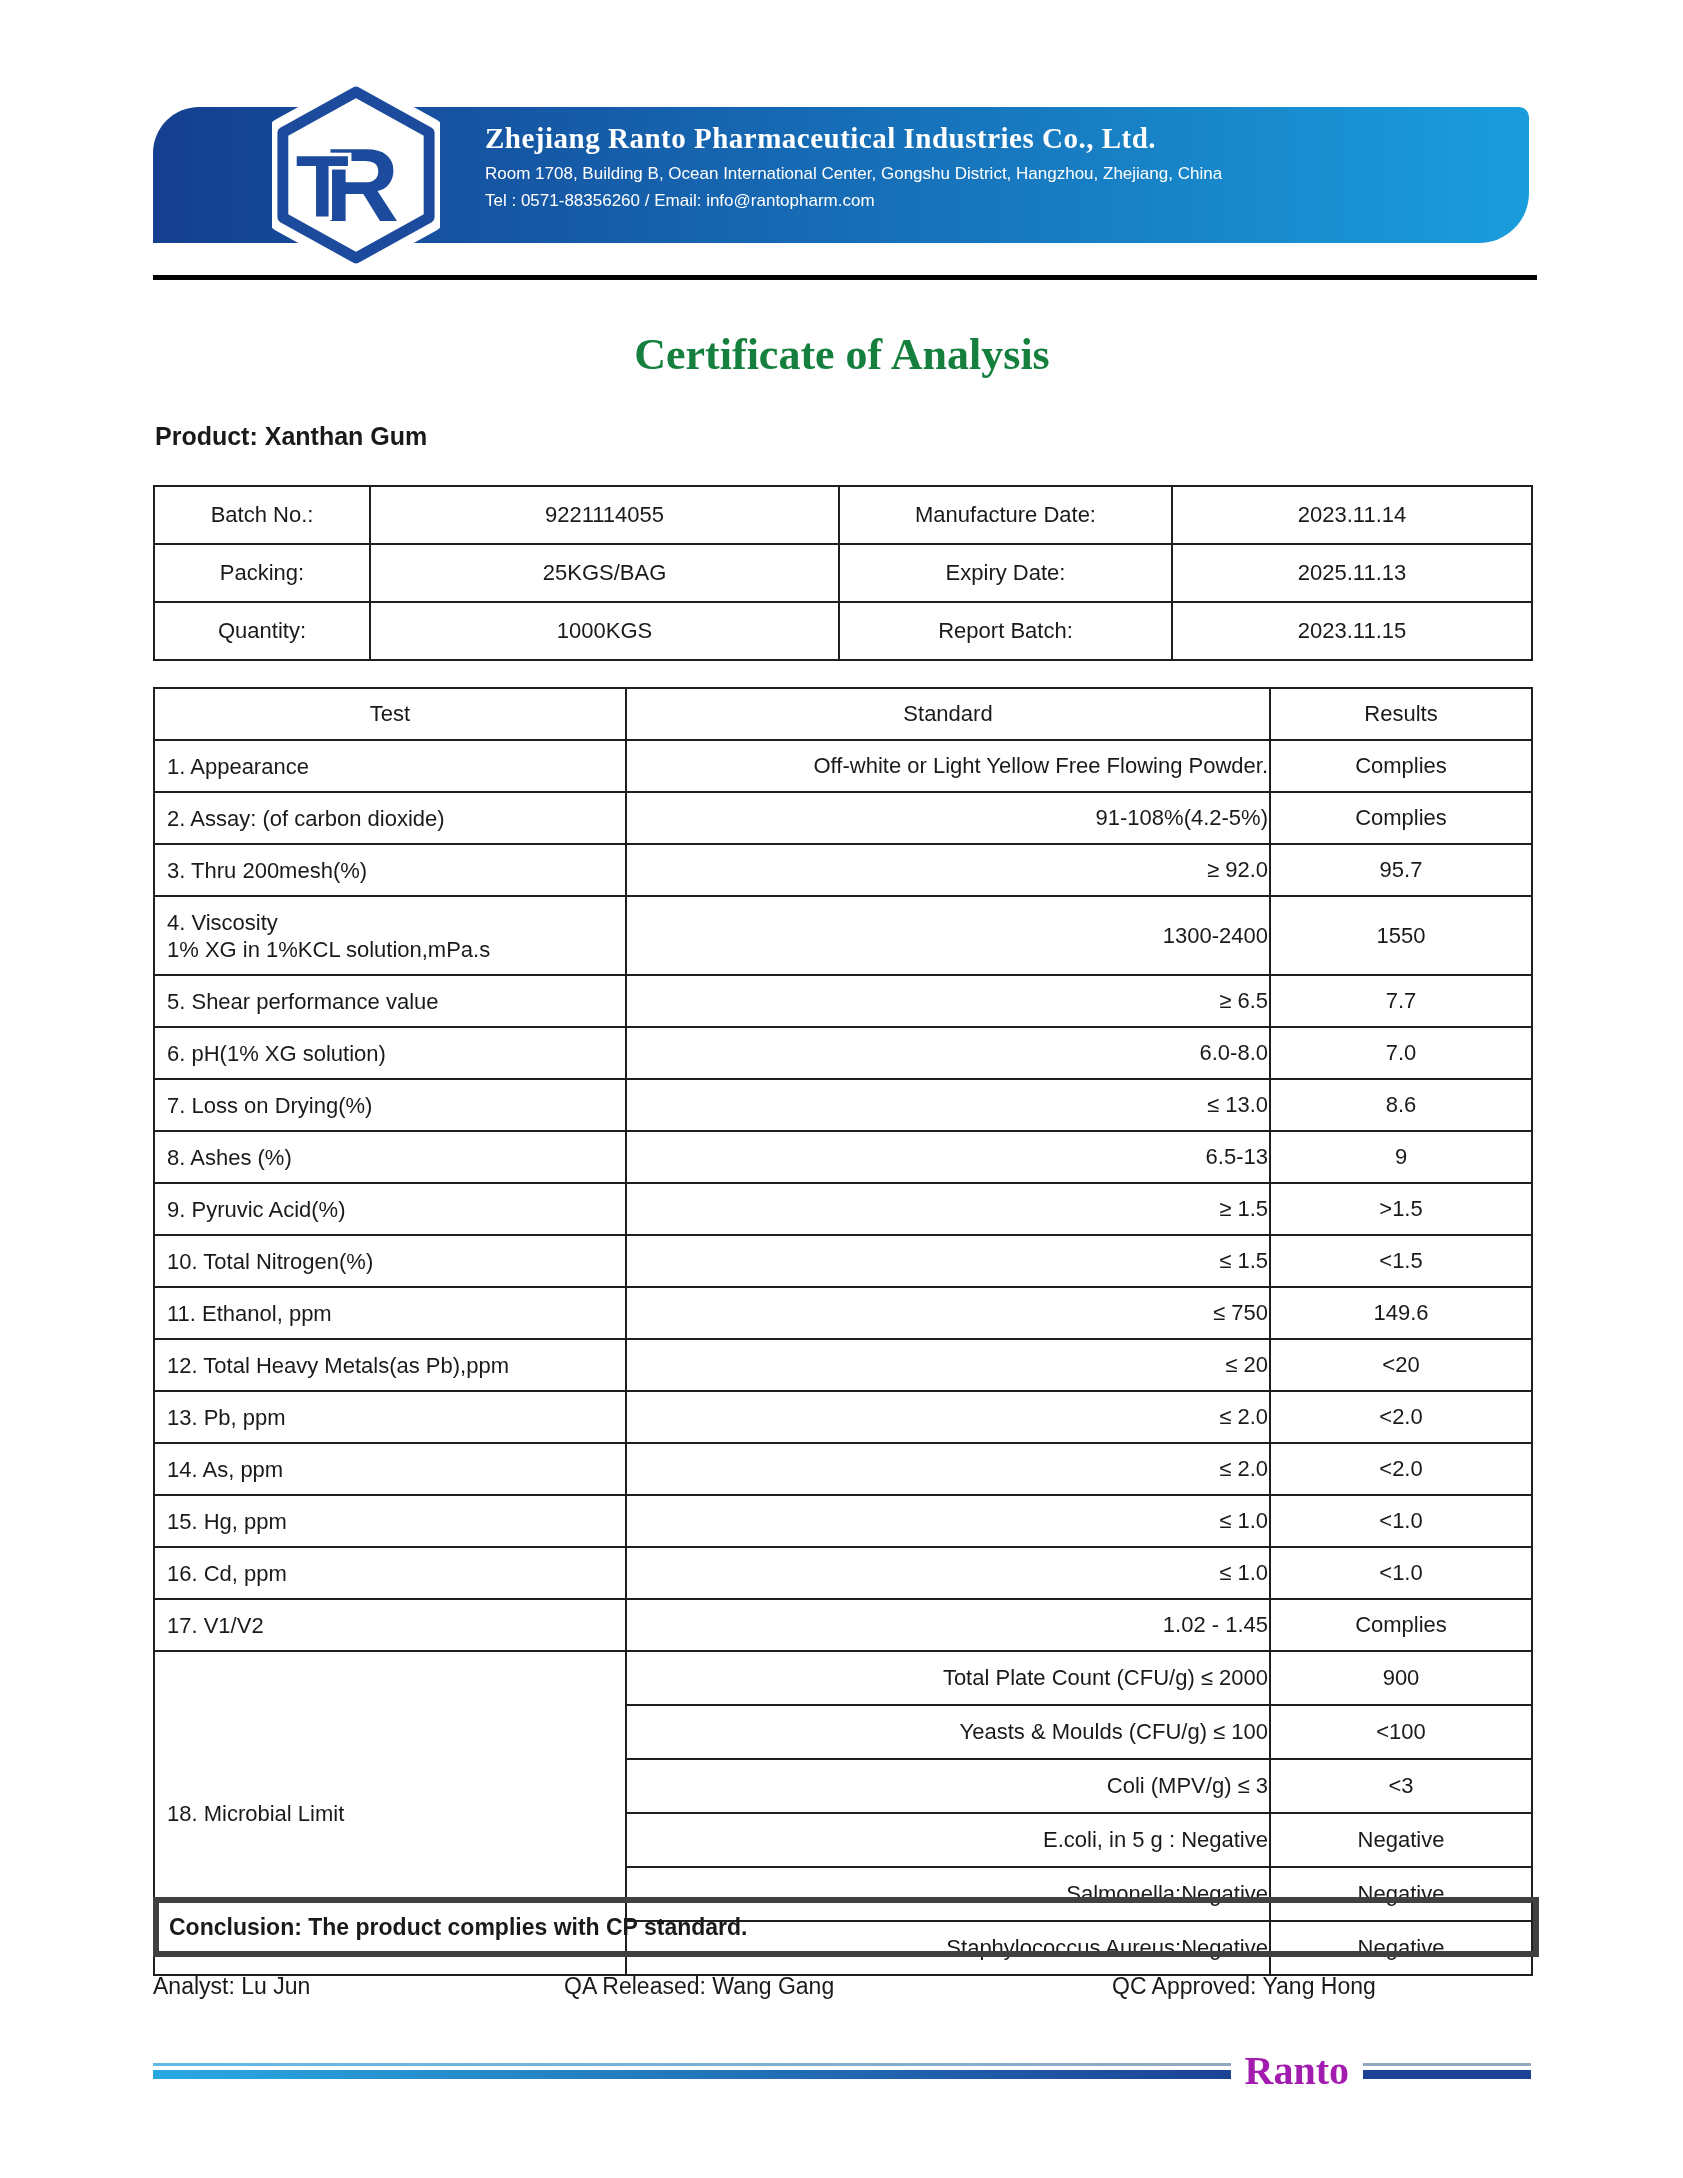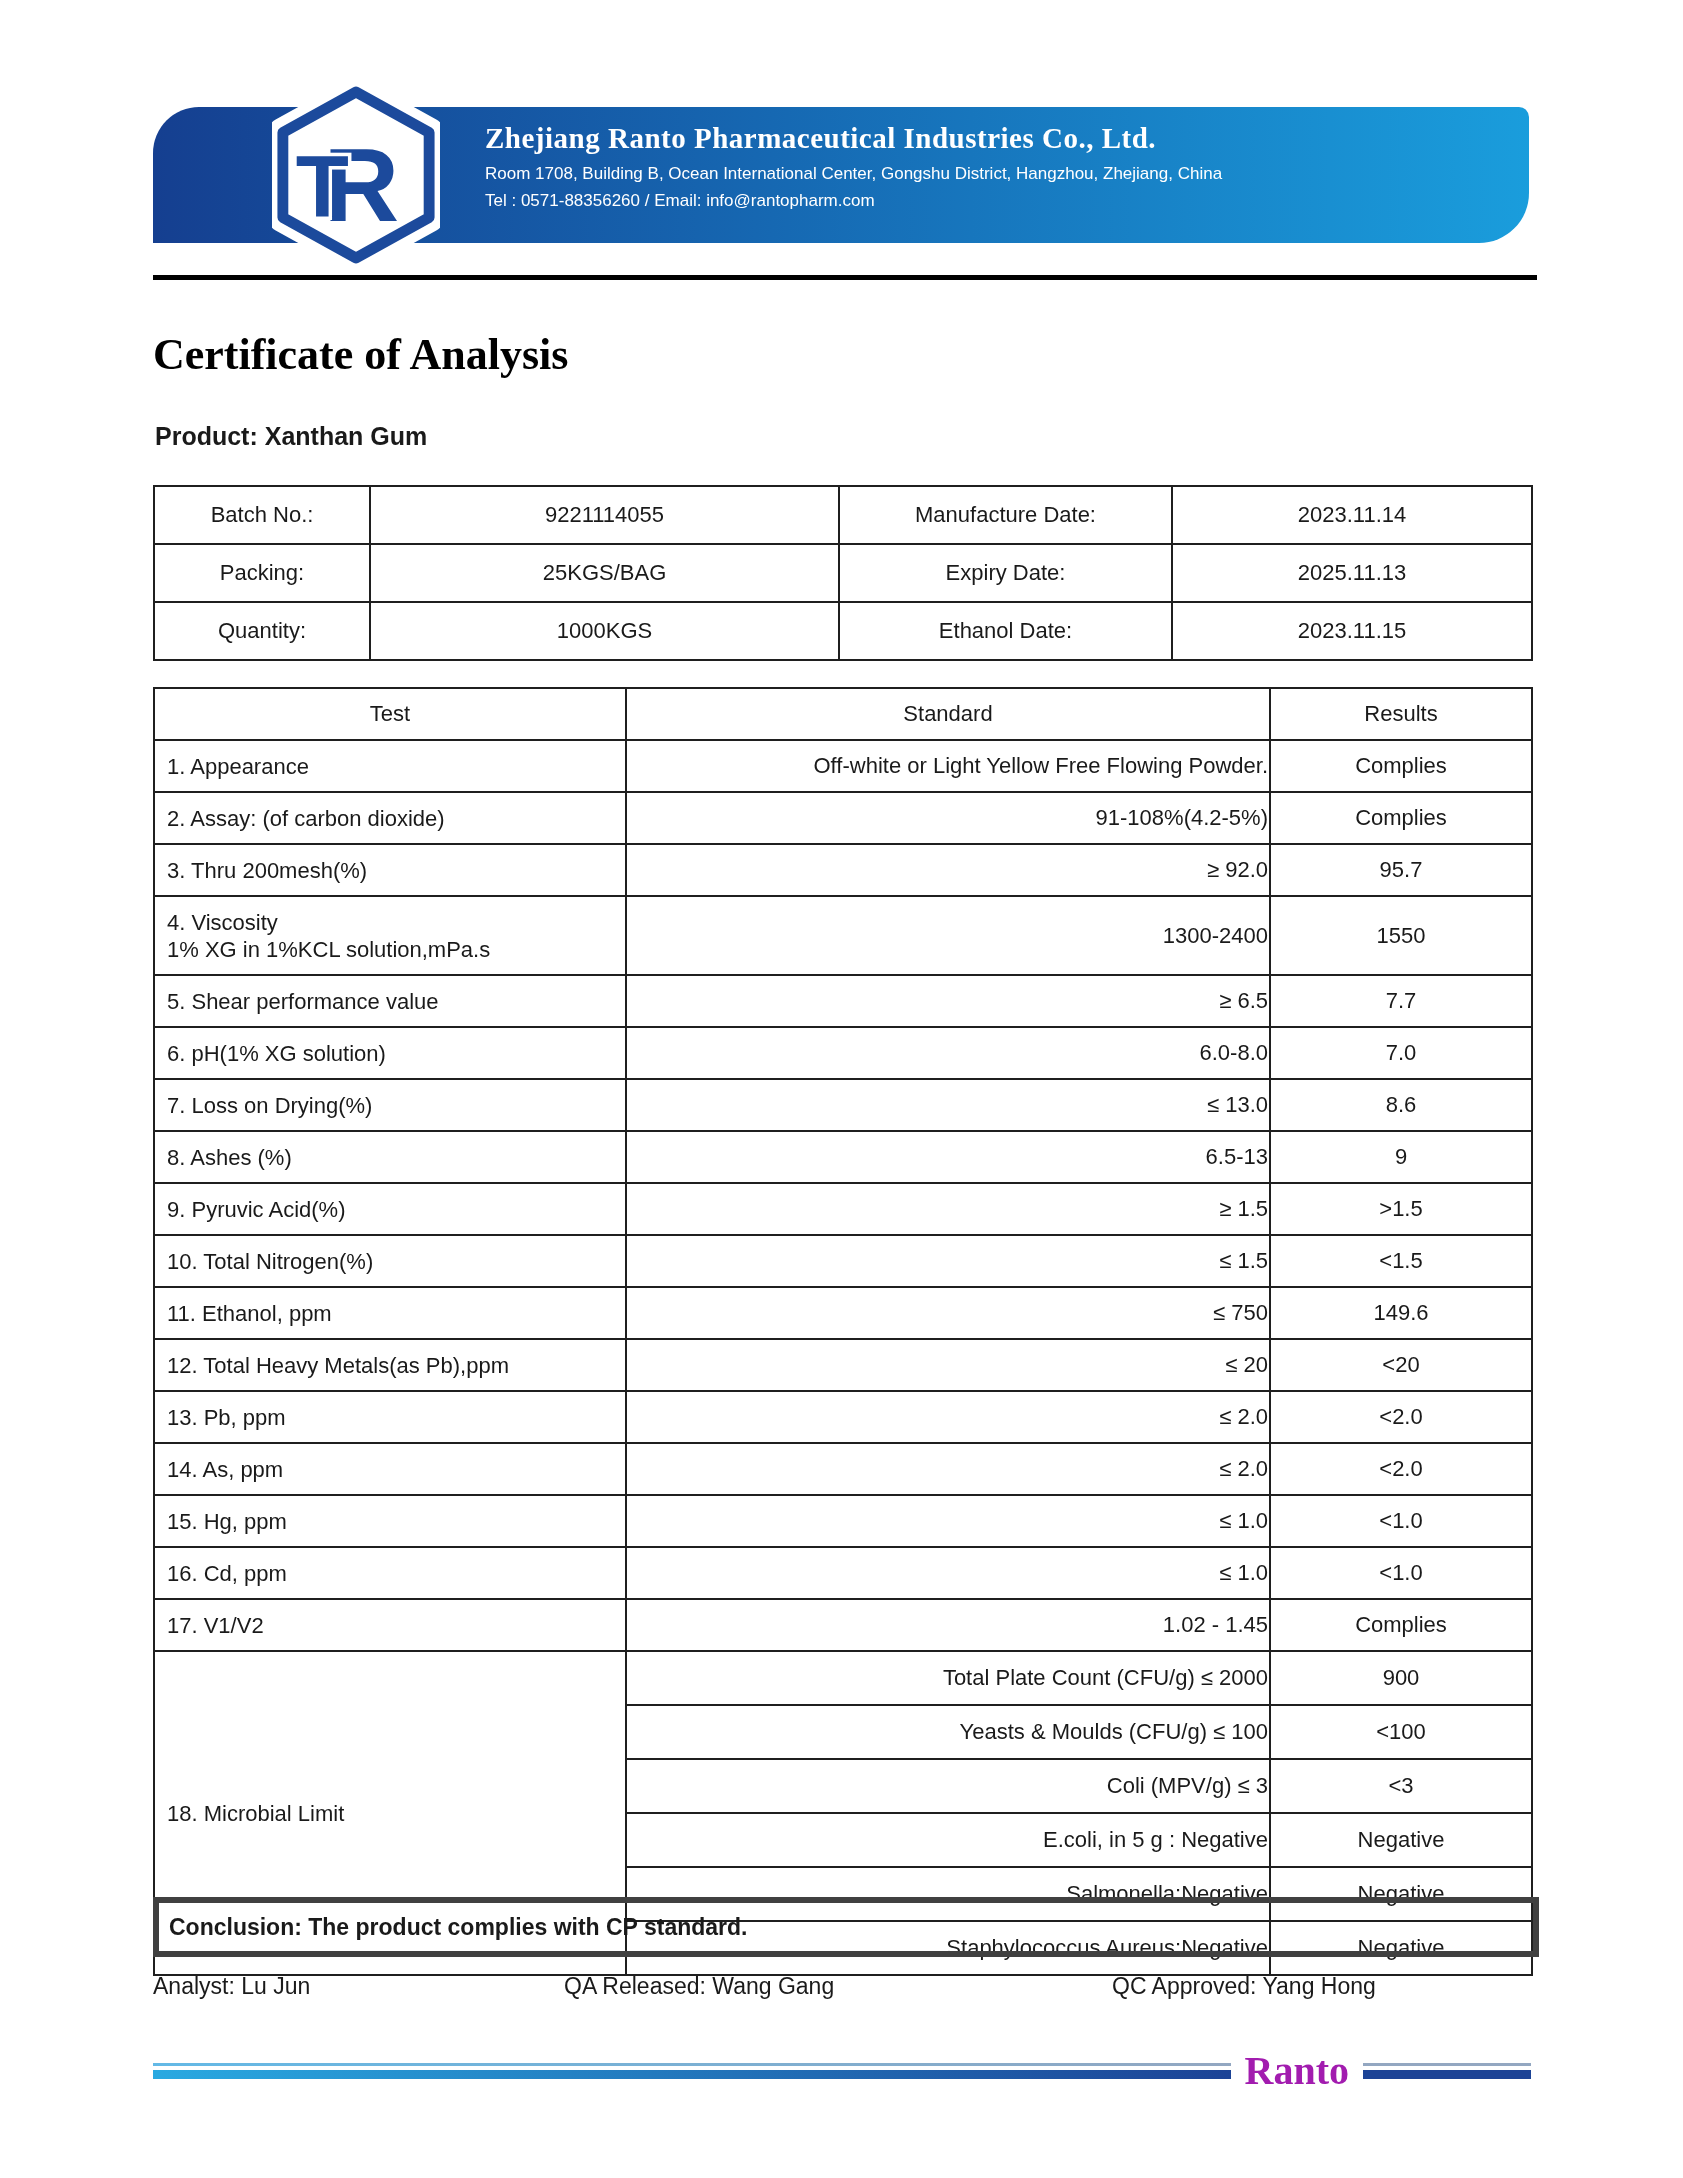--- a/index.html
+++ b/index.html
@@ -23,22 +23,23 @@
     font-family:"Liberation Serif","DejaVu Serif",serif;
     font-weight:bold;font-size:29px;line-height:33px;letter-spacing:0.5px;
   }
   .company-address{font-size:17px;margin-top:9px;}
   .company-contact{font-size:17px;margin-top:7px;}
   .logo{position:absolute;left:119px;top:-21px;width:168px;height:178px;}
   .black-rule{position:absolute;left:153px;top:275px;width:1384px;height:5px;background:#000;}
   
   .doc-title{
     position:absolute;left:153px;top:329px;width:1378px;
+    text-align:center;
     font-family:"Liberation Serif","DejaVu Serif",serif;
-    font-weight:bold;font-size:44px;color:#000000;
+    font-weight:bold;font-size:44px;color:#15803d;
   }
   .product-line{
     position:absolute;left:155px;top:422px;
     font-size:25px;font-weight:bold;
   }
   
   table{border-collapse:collapse;table-layout:fixed;}
   td,th{border:2px solid #1f1f1f;font-weight:normal;font-size:22px;vertical-align:middle;overflow:hidden;}
   .batch-table{position:absolute;left:153px;top:485px;width:1378px;}
   .batch-table td{height:54px;text-align:center;}
@@ -121,21 +122,21 @@
       </tr>
       <tr>
         <td>Packing:</td>
         <td>25KGS/BAG</td>
         <td>Expiry  Date:</td>
         <td>2025.11.13</td>
       </tr>
       <tr>
         <td>Quantity:</td>
         <td>1000KGS</td>
-        <td>Ethanol Date:</td>
+        <td>Report Batch:</td>
         <td>2023.11.15</td>
       </tr>
     </tbody>
   </table>
 
   <table class="test-table">
     <colgroup>
         <col style="width:472px">
         <col style="width:644px">
         <col style="width:262px">

